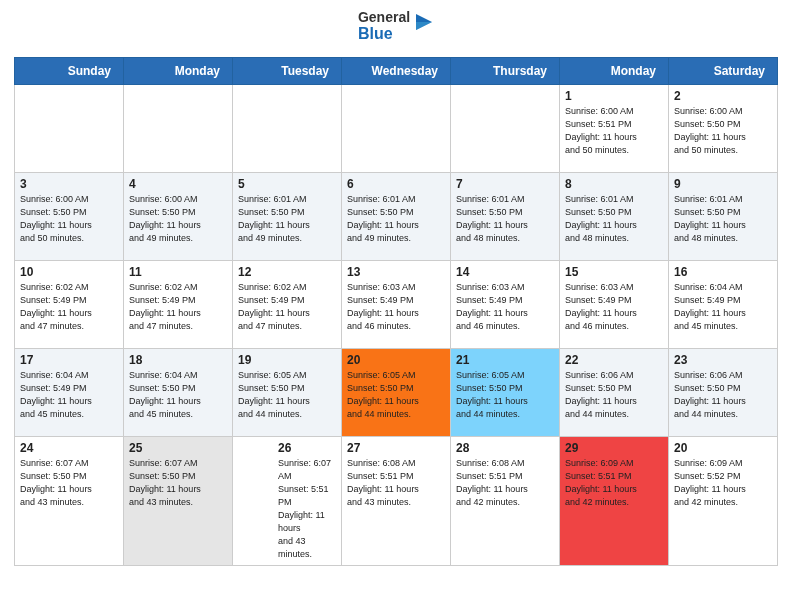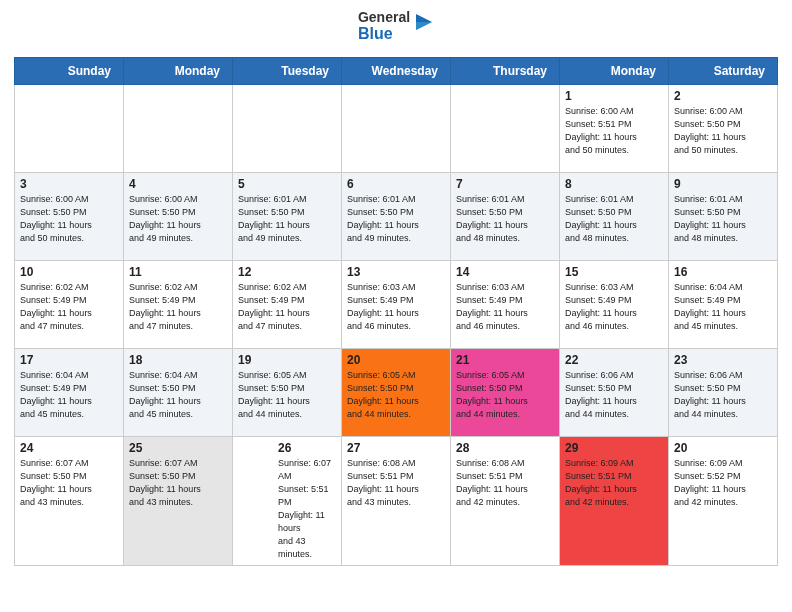--- a/index.html
+++ b/index.html
@@ -208,21 +208,21 @@
             <div class="day-info">Sunrise: 6:04 AM<br>Sunset: 5:50 PM<br>Daylight: 11 hours<br>and 45 minutes.</div>
           </td>
           <td style="background: rgb(240, 244, 248);">
             <span class="day-num">19</span>
             <div class="day-info">Sunrise: 6:05 AM<br>Sunset: 5:50 PM<br>Daylight: 11 hours<br>and 44 minutes.</div>
           </td>
           <td style="background: #f97316; margin-top: 24px;">
             <span class="day-num">20</span>
             <div class="day-info">Sunrise: 6:05 AM<br>Sunset: 5:50 PM<br>Daylight: 11 hours<br>and 44 minutes.</div>
           </td>
-          <td style="background: #ec4899; margin-top: 44px;">
+          <td style="background: #7dd3fc; margin-top: 44px;">
             <span class="day-num">21</span>
             <div class="day-info">Sunrise: 6:05 AM<br>Sunset: 5:50 PM<br>Daylight: 11 hours<br>and 44 minutes.</div>
           </td>
           <td style="background: rgb(240, 244, 248);">
             <span class="day-num">22</span>
             <div class="day-info">Sunrise: 6:06 AM<br>Sunset: 5:50 PM<br>Daylight: 11 hours<br>and 44 minutes.</div>
           </td>
           <td style="background: rgb(240, 244, 248);">
             <span class="day-num">23</span>
             <div class="day-info">Sunrise: 6:06 AM<br>Sunset: 5:50 PM<br>Daylight: 11 hours<br>and 44 minutes.</div>

